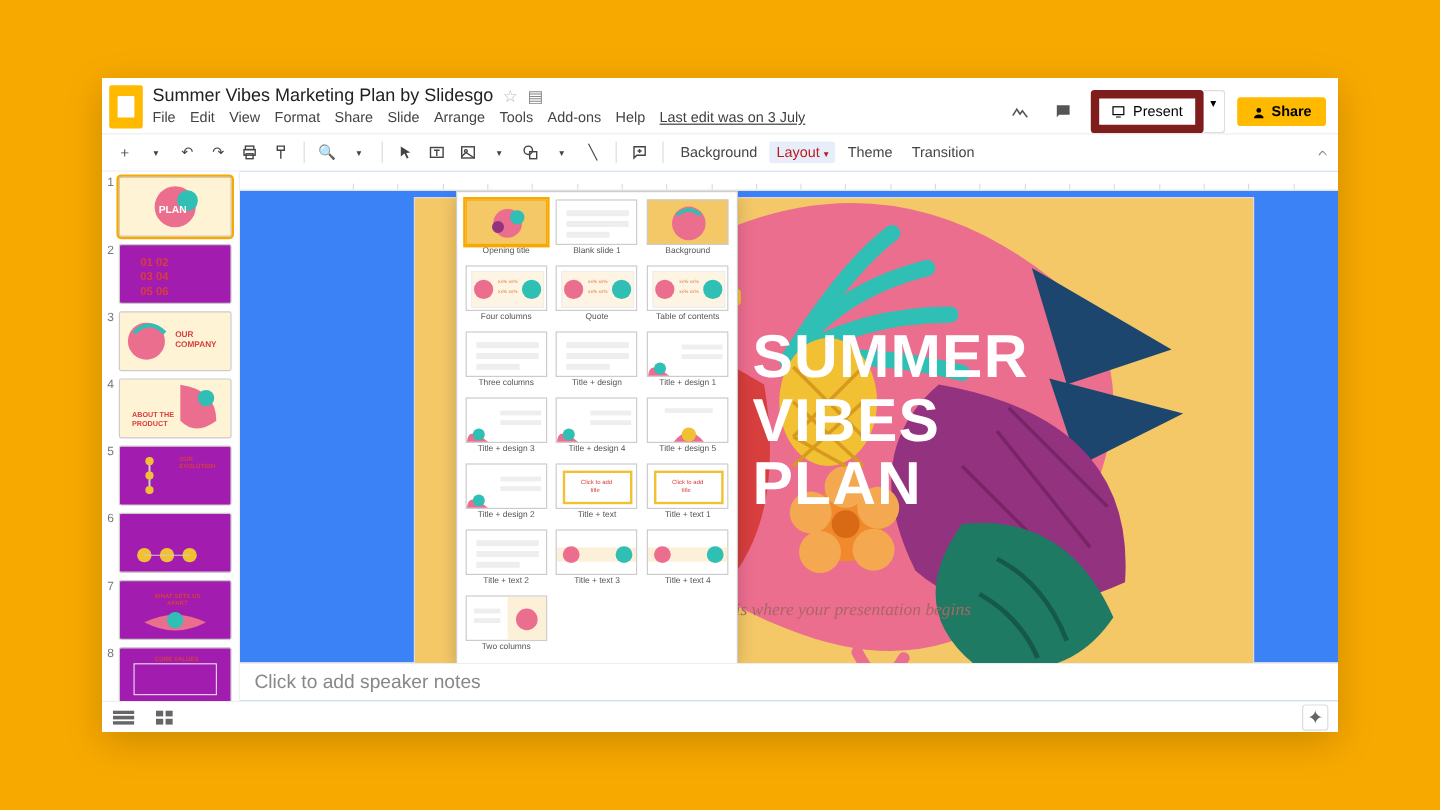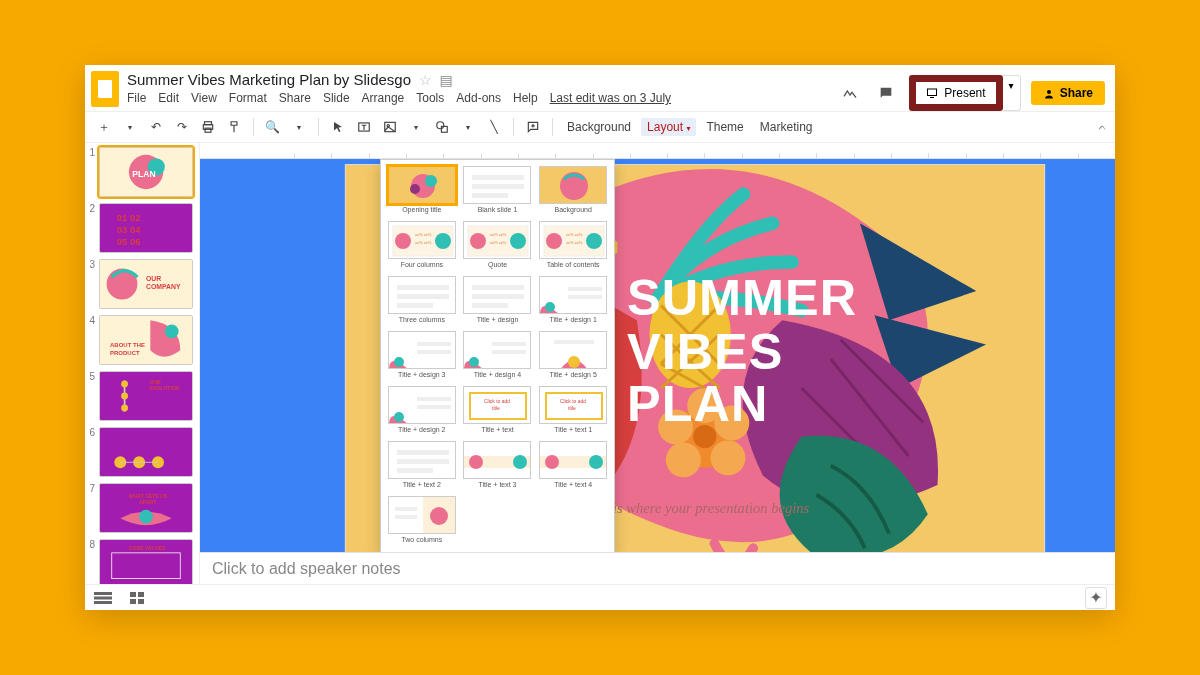--- a/index.html
+++ b/index.html
@@ -169,21 +169,21 @@
     <div class="tb-ic">
         <svg width="14" height="14" viewBox="0 0 24 24" fill="none" stroke="currentColor" stroke-width="2">
           <path d="M4 4h16v12H8l-4 4z"></path>
           <path d="M12 7v6M9 10h6"></path>
         </svg>
       </div>
     <div class="tb-sep"></div>
     <span class="tb-label">Background</span>
     <span class="tb-label active"><span>Layout</span> <span style="font-size:8px;">▾</span></span>
     <span class="tb-label">Theme</span>
-    <span class="tb-label">Marketing</span>
+    <span class="tb-label">Transition</span>
     <div class="collapse-up">ᨈ</div>
   </div>
 
   <div class="body">
     <div class="thumbs" id="thumbs">
         <div class="thumb-row">
           <div class="thumb-num">1</div>
           <div class="thumb sel">
             <svg width="100%" height="100%" viewBox="0 0 100 56">
               <circle cx="50" cy="28" r="20" fill="#ec6e8f"></circle>

